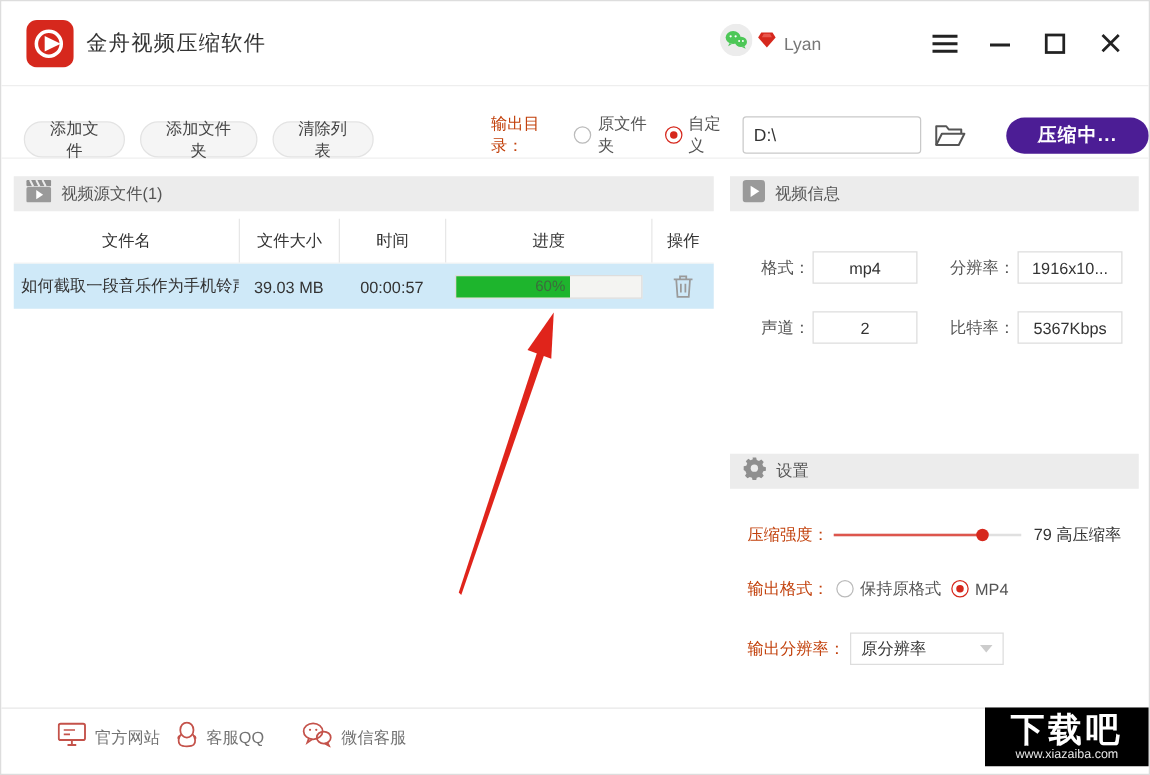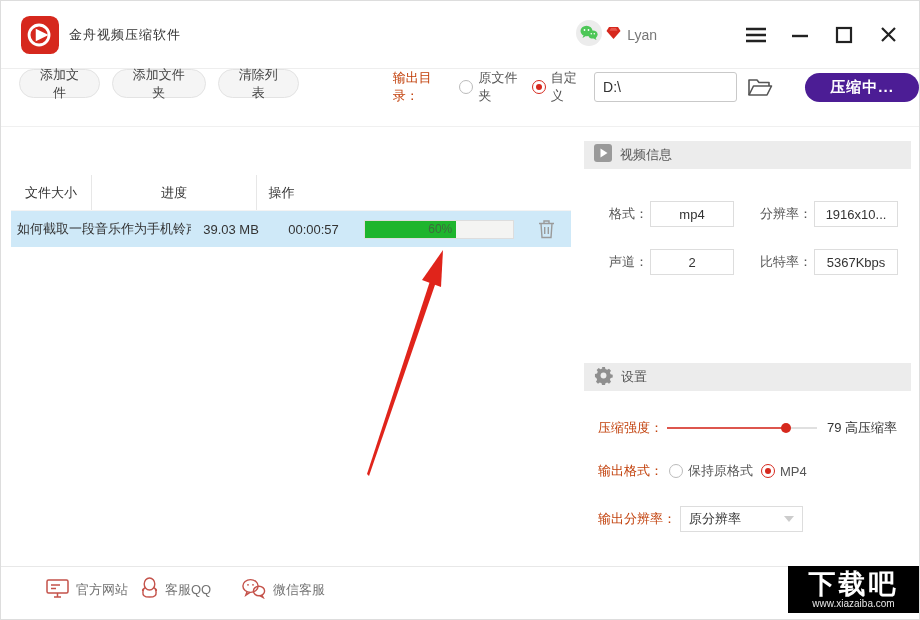--- a/index.html
+++ b/index.html
@@ -3,29 +3,29 @@
 <meta charset="utf-8">
 <style>
   * { margin:0; padding:0; box-sizing:border-box; }
   html,body { width:920px; height:620px; }
   body { font-family:"Liberation Sans","DejaVu Sans",sans-serif; background:#fff; }
   .window { position:relative; width:920px; height:620px; background:#fff; border:1px solid #ddd; overflow:hidden; }
 
   
   .titlebar { position:absolute; top:0; left:0; width:100%; height:68px; display:flex; align-items:center; padding:0 20px; border-bottom:1px solid #eee; }
   .logo { width:38px; height:38px; margin-right:10px; flex:0 0 auto; }
-  .app-title { font-size:13px; color:#333; letter-spacing:1px; }
+  .app-title { font-size:17px; color:#333; letter-spacing:1px; }
   .titlebar-right { margin-left:auto; display:flex; align-items:center; }
   .user-area { display:flex; align-items:center; margin-right:88px; cursor:pointer; }
   .user-name { font-size:14px; color:#777; margin-left:6px; }
   .win-controls { display:flex; align-items:center; gap:22px; }
   .win-btn { width:22px; height:22px; display:flex; align-items:center; justify-content:center; cursor:pointer; }
 
   
-  .toolbar { position:absolute; top:68px; left:0; width:100%; height:58px; display:flex; align-items:flex-start; padding-left:18px; border-bottom:1px solid #f0f0f0; }
+  .toolbar { position:absolute; top:68px; left:0; width:100%; height:58px; display:flex; align-items:flex-end; padding-left:18px; border-bottom:1px solid #f0f0f0; }
   .pill { height:29px; padding:0 15px; margin-right:12px; background:#f5f5f5; border:1px solid #e3e3e3; border-radius:15px; font-size:13px; color:#444; display:flex; align-items:center; cursor:pointer; }
   .outdir-group { display:flex; align-items:center; margin-left:82px; }
   .small-label { font-size:13px; color:#c2410c; }
   .radio { display:flex; align-items:center; margin-left:8px; cursor:pointer; }
   .radio-circle { width:14px; height:14px; border-radius:50%; border:1px solid #bbb; background:#fff; margin-right:5px; position:relative; flex:0 0 auto; }
   .radio.checked .radio-circle { border-color:#d6281d; }
   .radio.checked .radio-circle::after { content:""; position:absolute; left:3px; top:3px; width:6px; height:6px; border-radius:50%; background:#d6281d; }
   .radio-label { font-size:13px; color:#555; }
   .path-input { width:143px; height:30px; margin-left:10px; border:1px solid #c9c9c9; border-radius:3px; font-size:14px; color:#333; padding:0 8px; font-family:"Liberation Sans",sans-serif; }
   .folder-btn { margin-left:10px; cursor:pointer; display:flex; align-items:center; }
@@ -162,23 +162,36 @@
       <span class="folder-btn">
         <svg width="26" height="21" viewBox="0 0 26 21">
           <path d="M2 18 V3 H10 L12 5.5 H22 V9" fill="none" stroke="#555" stroke-width="1.6" stroke-linejoin="round"></path>
           <path d="M2 18 L6.5 9 H24.5 L20 18 Z" fill="none" stroke="#555" stroke-width="1.6" stroke-linejoin="round"></path>
         </svg>
       </span>
       <button class="compress-btn">压缩中...</button>
     </div>
   </div>
 
+  <div class="panel-bar" style="left:10px; top:140px; width:560px;">
+    <span>
+      <svg width="20" height="18" viewBox="0 0 20 18">
+        <rect x="0" y="0" width="20" height="5" rx="1" fill="#8f8f8f"></rect>
+        <path d="M3 0 L5.5 5 M8 0 L10.5 5 M13 0 L15.5 5" stroke="#ececec" stroke-width="1.6"></path>
+        <rect x="0" y="5.5" width="20" height="12.5" rx="1.5" fill="#9a9a9a"></rect>
+        <path d="M8 8 L13.5 11.7 L8 15.4 Z" fill="#fff"></path>
+      </svg>
+    </span>
+    <span class="bar-title">视频源文件(1)</span>
+  </div>
 
   <div class="tbl-header">
+    <div class="cell c-name">文件名</div>
     <div class="cell c-size">文件大小</div>
+    <div class="cell c-time">时间</div>
     <div class="cell c-prog">进度</div>
     <div class="cell c-act">操作</div>
   </div>
 
   <div class="tbl-row">
     <div class="cell c-name file-name">如何截取一段音乐作为手机铃声...</div>
     <div class="cell c-size">39.03 MB</div>
     <div class="cell c-time">00:00:57</div>
     <div class="cell c-prog">
       <div class="progress-track">

